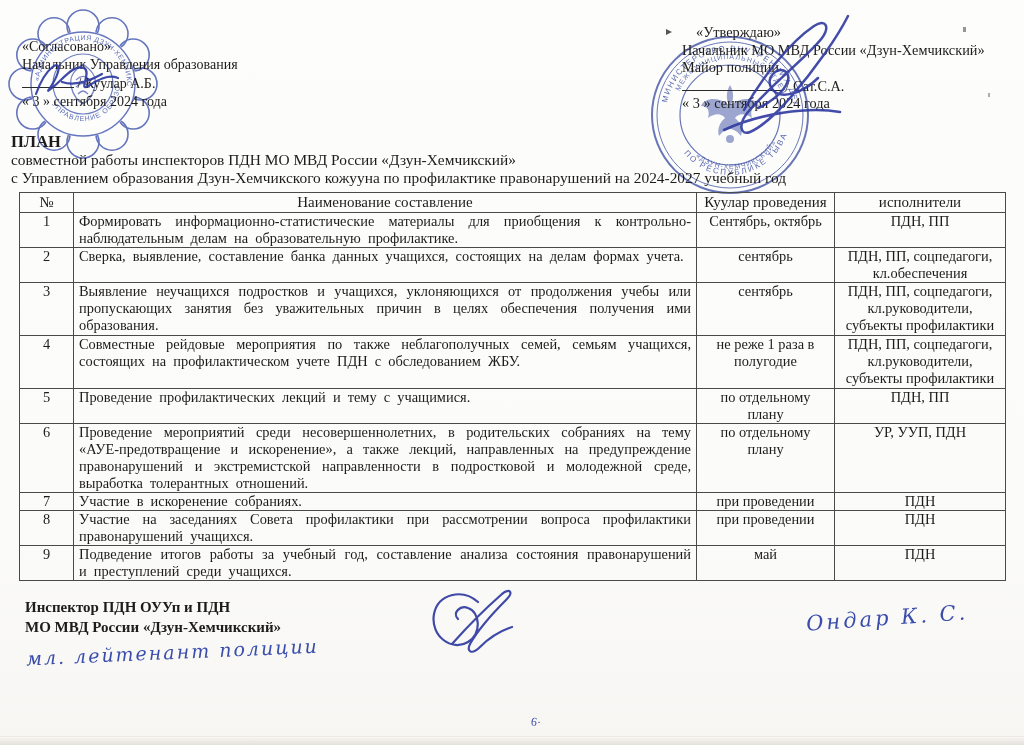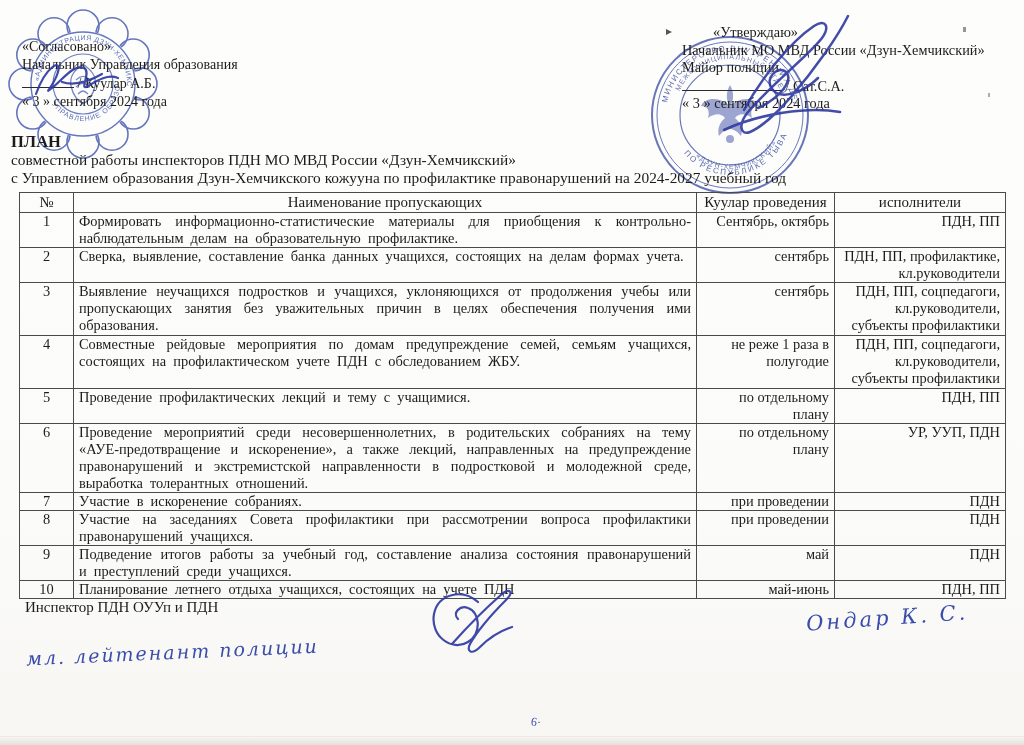--- a/index.html
+++ b/index.html
@@ -2,37 +2,37 @@
 <html><head>
 <meta charset="utf-8">
 <style>
   html,body{margin:0;padding:0;}
   .page{position:relative;width:1024px;height:745px;background:linear-gradient(180deg,#fdfdfc 0%,#fbfbf9 70%,#f7f6f3 100%);
     font-family:"Liberation Serif",serif;color:#1d1c1a;overflow:hidden;}
   .abs{position:absolute;}
   
   .block-agree{left:22px;top:38px;font-size:14px;line-height:18px;z-index:3;}
   .block-approve{left:682px;top:24px;font-size:14.3px;line-height:17.5px;z-index:3;}
-  .indent{margin-left:31px;}
+  .indent{margin-left:14px;}
   .uline{display:inline-block;border-bottom:1px solid #2a2a2a;height:13px;vertical-align:baseline;}
   .u52{width:52px;} .u100{width:100px;}
   
   .title-wrap{top:133px;left:11px;width:100%;text-align:left;z-index:3;line-height:18px;}
   .title-main{font-size:16.5px;font-weight:bold;}
   .title-sub{font-size:15.4px;font-weight:normal;}
   
   table.plan{position:absolute;left:19px;top:192px;width:986px;border-collapse:collapse;table-layout:fixed;z-index:3;background:transparent;}
   .plan th,.plan td{border:1px solid #4a4a4a;padding:0 5px;vertical-align:top;font-size:14.4px;line-height:17px;font-weight:normal;overflow:hidden;}
   .plan th{text-align:center;font-size:15px;padding:1px 4px;}
   .col-num{width:54px;} .col-act{width:623px;} .col-per{width:138px;} .col-exe{width:171px;}
   td.num{text-align:center;}
   td.act{text-align:justify;word-spacing:3.5px;}
-  td.per,td.exe{text-align:right;}
-  
-  .footer-block{left:25px;top:598px;font-size:15px;font-weight:normal;line-height:19.5px;z-index:3;}
+  td.per,td.exe{text-align:center;}
+  
+  .footer-block{left:25px;top:598px;font-size:15px;font-weight:bold;line-height:19.5px;z-index:3;}
   .hand{font-family:"DejaVu Serif",serif;font-style:italic;color:#3a4dac;z-index:4;}
   .hand-rank{left:26px;top:641px;font-size:19px;letter-spacing:2px;transform:rotate(-2.5deg);}
   .hand-name{left:806px;top:606px;font-size:21px;letter-spacing:3px;transform:rotate(-4deg);}
   .page-mark{left:531px;top:715px;font-size:12px;color:#4050b0;z-index:3;transform:rotate(8deg);}
   
   .stamp{z-index:1;} .ink{z-index:4;}
   .stamp-left{left:8px;top:9px;} .stamp-right{left:645px;top:30px;}
   .sig-agree{left:28px;top:56px;} .sig-approve{left:688px;top:10px;} .sig-footer{left:424px;top:586px;}
   .artifact{background:#6a6a6a;z-index:2;}
   .arrow-mark{left:666px;top:29px;width:0;height:0;border-left:6px solid #555;border-top:3px solid transparent;border-bottom:3px solid transparent;background:none;}
@@ -150,45 +150,45 @@
   <table class="plan">
     <colgroup>
         <col class="col-num">
         <col class="col-act">
         <col class="col-per">
         <col class="col-exe">
       </colgroup>
     <tbody>
         <tr style="height:20px">
       <th>№</th>
-      <th>Наименование пропускающих</th>
+      <th>Наименование составление</th>
       <th>Куулар проведения</th>
       <th>исполнители</th>
     </tr>
     <tr style="height:34px">
       <td class="num">1</td>
       <td class="act">Формировать информационно-статистические материалы для приобщения к контрольно-наблюдательным делам на образовательную профилактике.</td>
       <td class="per">Сентябрь, октябрь</td>
       <td class="exe">ПДН, ПП</td>
     </tr>
     <tr style="height:35px">
       <td class="num">2</td>
       <td class="act">Сверка, выявление, составление банка данных учащихся, состоящих на делам формах учета.</td>
       <td class="per">сентябрь</td>
-      <td class="exe">ПДН, ПП, профилактике, кл.руководители</td>
+      <td class="exe">ПДН, ПП, соцпедагоги, кл.обеспечения</td>
     </tr>
     <tr style="height:53px">
       <td class="num">3</td>
       <td class="act">Выявление неучащихся подростков и учащихся, уклоняющихся от продолжения учебы или пропускающих занятия без уважительных причин в целях обеспечения получения ими образования.</td>
       <td class="per">сентябрь</td>
       <td class="exe">ПДН, ПП, соцпедагоги, кл.руководители, субъекты профилактики</td>
     </tr>
     <tr style="height:53px">
       <td class="num">4</td>
-      <td class="act">Совместные рейдовые мероприятия по домам предупреждение семей, семьям учащихся, состоящих на профилактическом учете ПДН с обследованием ЖБУ.</td>
+      <td class="act">Совместные рейдовые мероприятия по также неблагополучных семей, семьям учащихся, состоящих на профилактическом учете ПДН с обследованием ЖБУ.</td>
       <td class="per">не реже 1 раза в полугодие</td>
       <td class="exe">ПДН, ПП, соцпедагоги, кл.руководители, субъекты профилактики</td>
     </tr>
     <tr style="height:34px">
       <td class="num">5</td>
       <td class="act">Проведение профилактических лекций и тему с учащимися.</td>
       <td class="per">по отдельному плану</td>
       <td class="exe">ПДН, ПП</td>
     </tr>
     <tr style="height:65px">
@@ -208,29 +208,24 @@
       <td class="act">Участие на заседаниях Совета профилактики при рассмотрении вопроса профилактики правонарушений учащихся.</td>
       <td class="per">при проведении</td>
       <td class="exe">ПДН</td>
     </tr>
     <tr style="height:34px">
       <td class="num">9</td>
       <td class="act">Подведение итогов работы за учебный год, составление анализа состояния правонарушений и преступлений среди учащихся.</td>
       <td class="per">май</td>
       <td class="exe">ПДН</td>
     </tr>
-    <tr style="height:18px">
-      <td class="num">10</td>
-      <td class="act">Планирование летнего отдыха учащихся, состоящих на учете ПДН</td>
-      <td class="per">май-июнь</td>
-      <td class="exe">ПДН, ПП</td>
-    </tr>
   </tbody>
     </table>
 
   <div class="abs footer-block">
     <div>Инспектор ПДН ОУУп и ПДН</div>
+    <div>МО МВД России «Дзун-Хемчикский»</div>
   </div>
   <div class="abs hand hand-rank">мл. лейтенант полиции</div>
   <div class="abs hand hand-name">Ондар К. С.</div>
   <div class="abs page-mark">6·</div>
 
 </div>
 
 </body></html>

